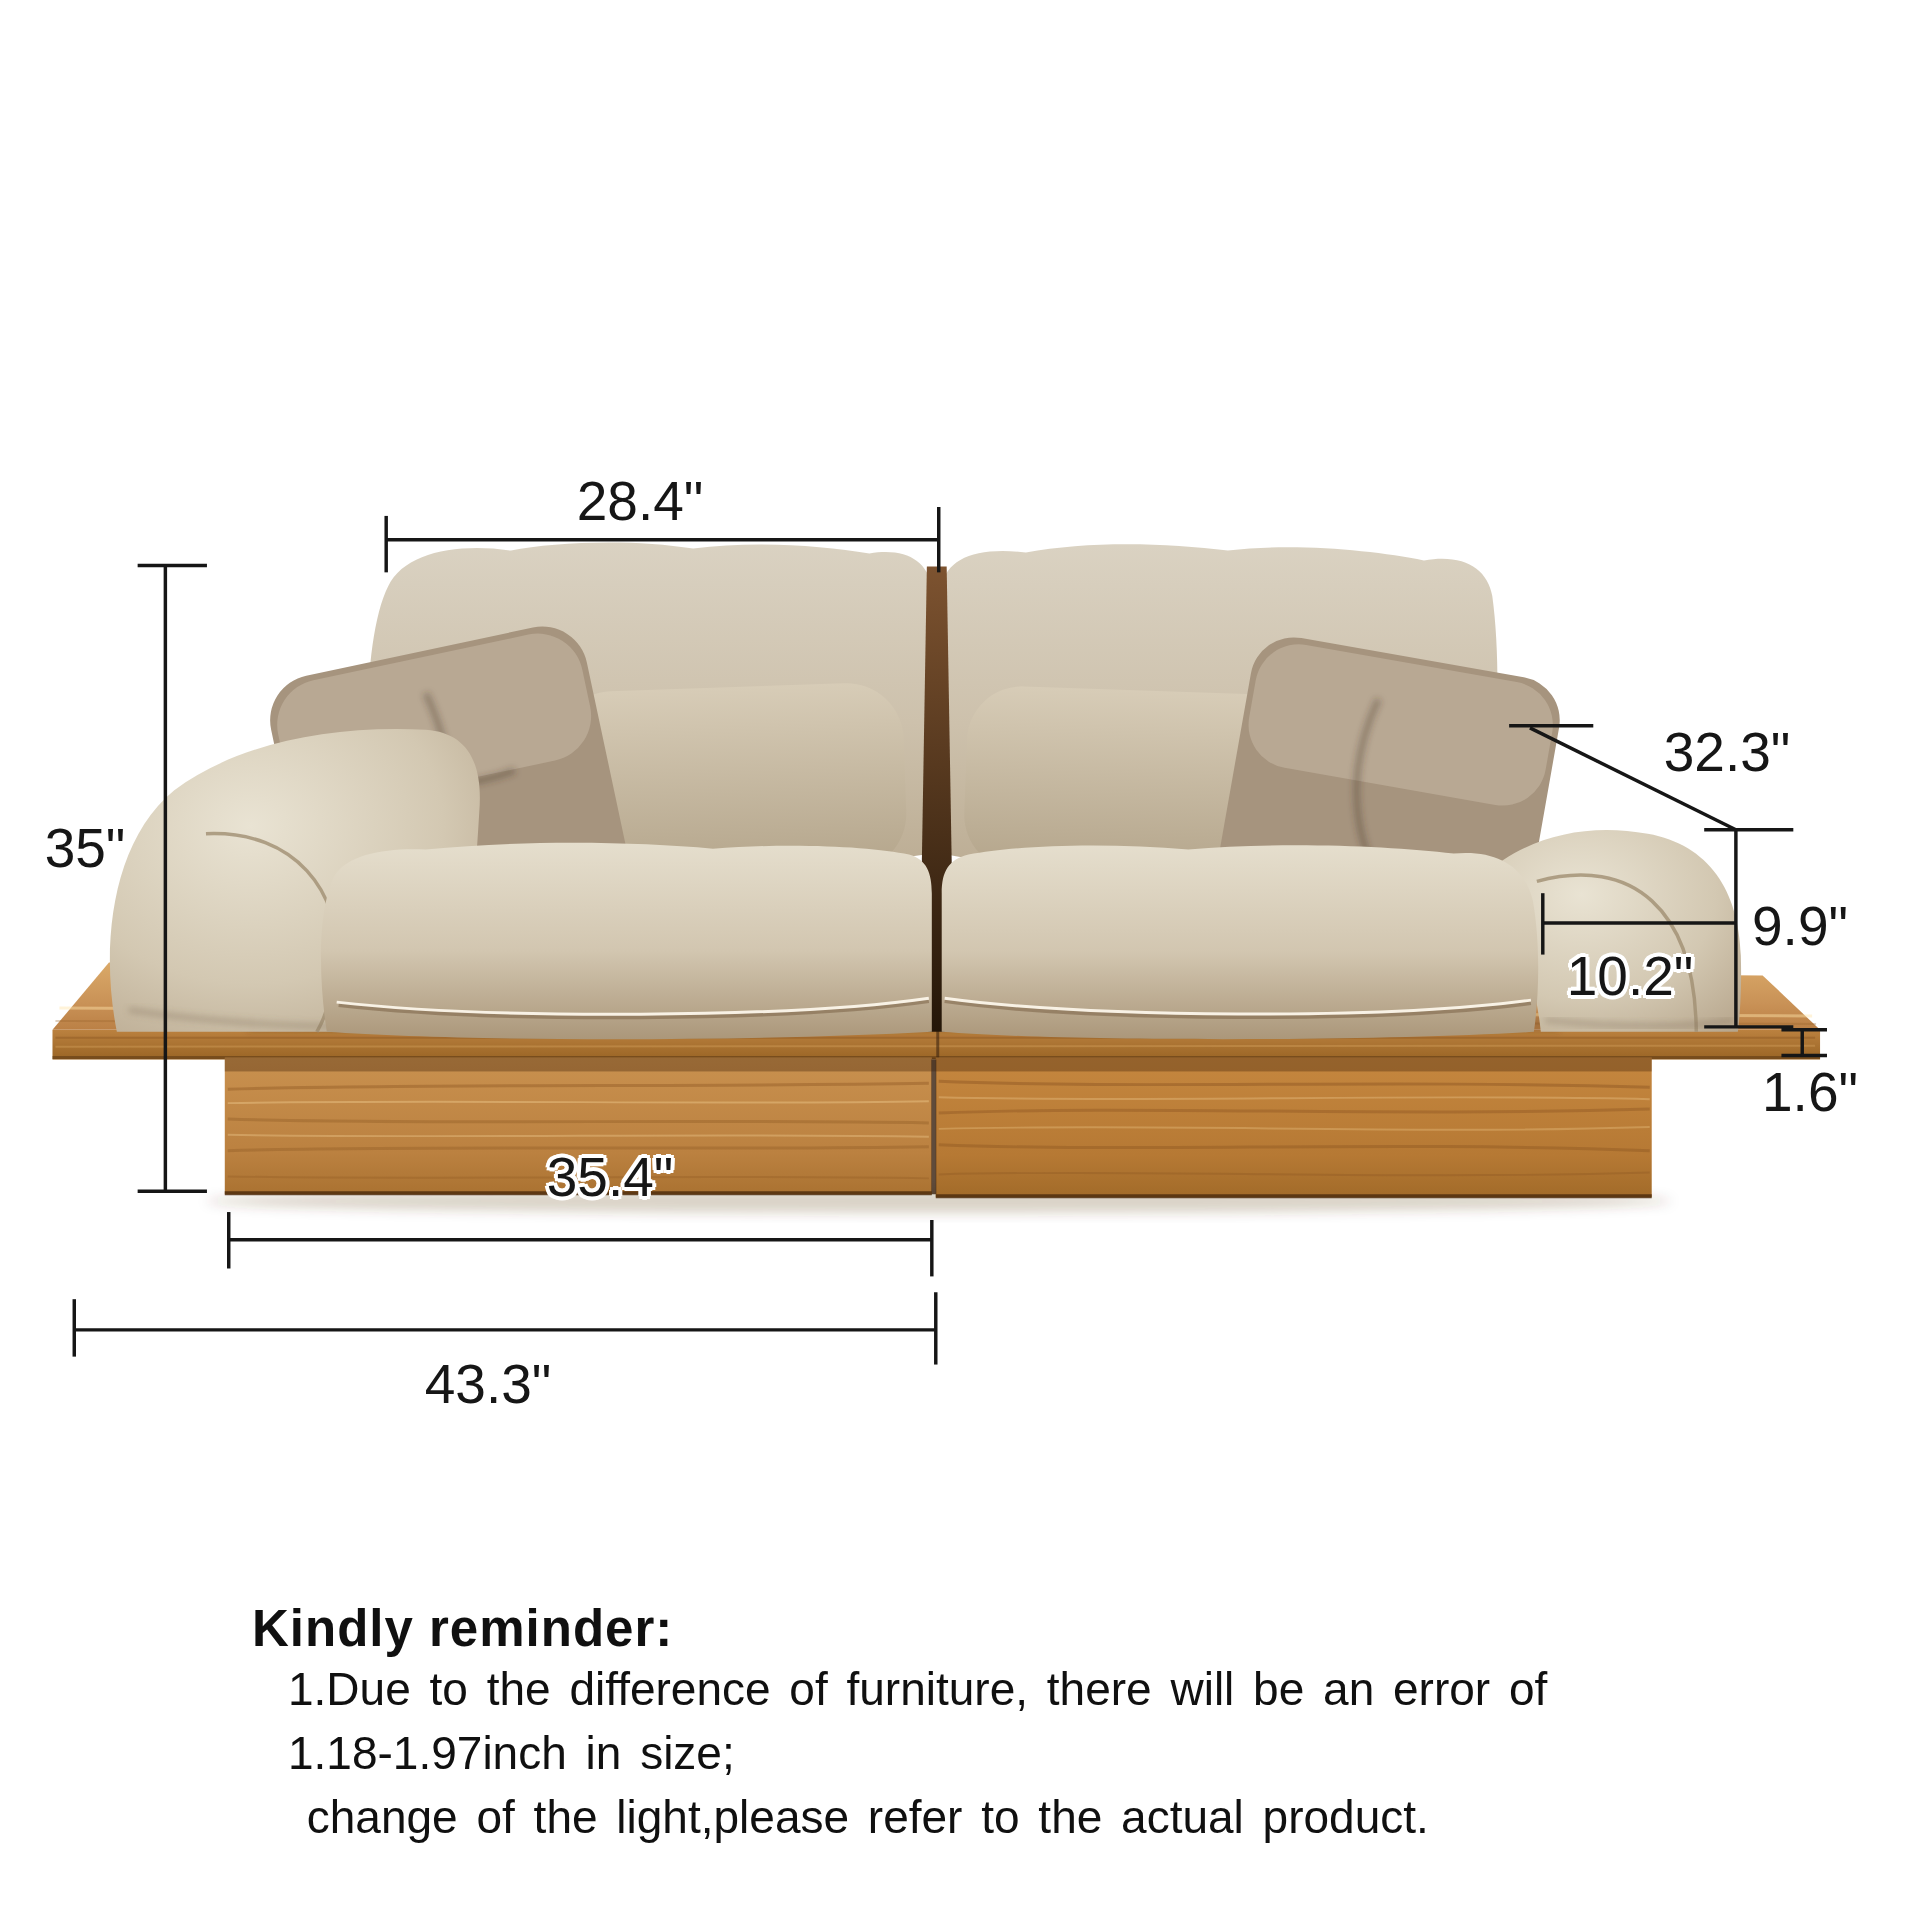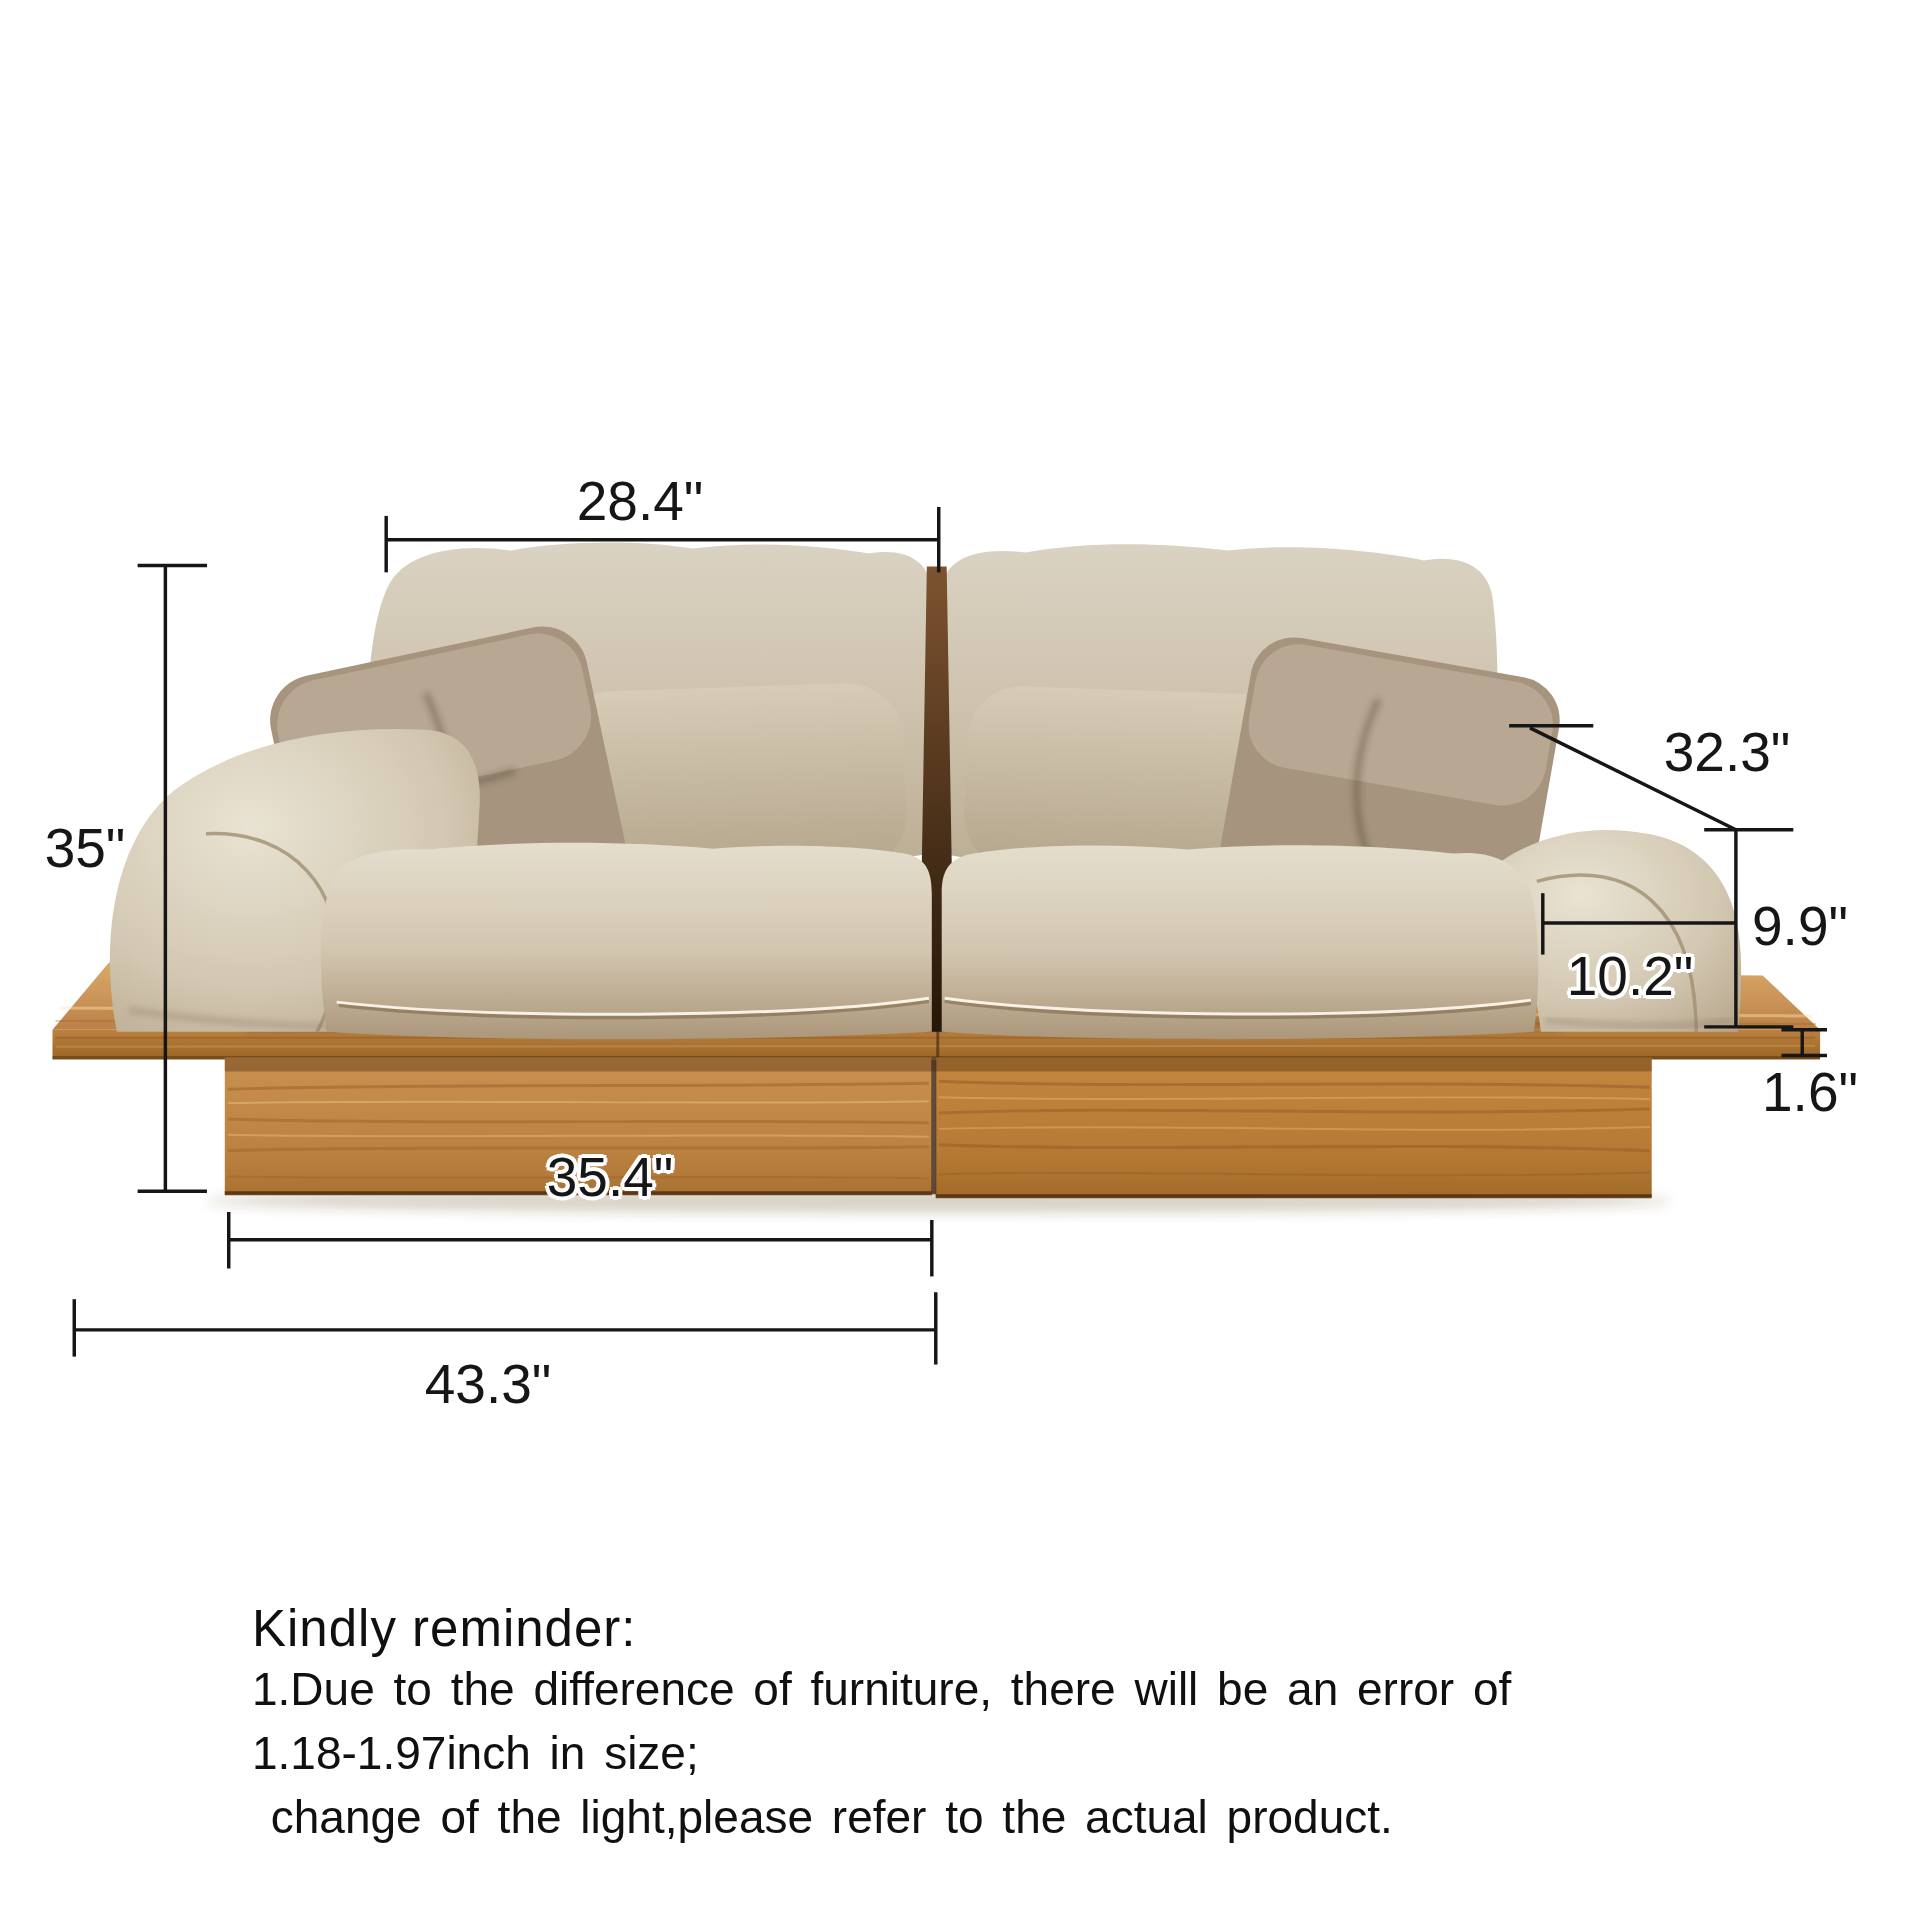--- a/index.html
+++ b/index.html
@@ -22,26 +22,26 @@
   #d323{left:1727px;top:752px;}
   #d99 {left:1800px;top:926px;}
   #d102{left:1630px;top:976px;}
   #d16 {left:1810px;top:1092px;}
   #d354{left:610px;top:1177px;}
   #d433{left:488px;top:1384px;}
   #reminder{
     position:absolute;left:252px;top:1600px;width:1544px;
   }
   #reminder .title{
-    font-size:51px;line-height:57px;font-weight:400;letter-spacing:1px;
+    font-size:51px;line-height:57px;font-weight:700;letter-spacing:1px;
     white-space:pre;color:#101010;
   }
   #reminder .line{
     font-size:46px;line-height:64px;letter-spacing:0;word-spacing:6px;
-    white-space:pre;color:#101010;
+    white-space:pre;color:#101010;margin-left:36px;
   }
 </style>
 </head>
 <body>
 
 <div id="canvas">
 
   <svg id="sofa-svg" viewBox="0 0 1946 1946" aria-hidden="true">
     <defs>
       <linearGradient id="g_woodtop" x1="0" y1="0" x2="0" y2="1">

